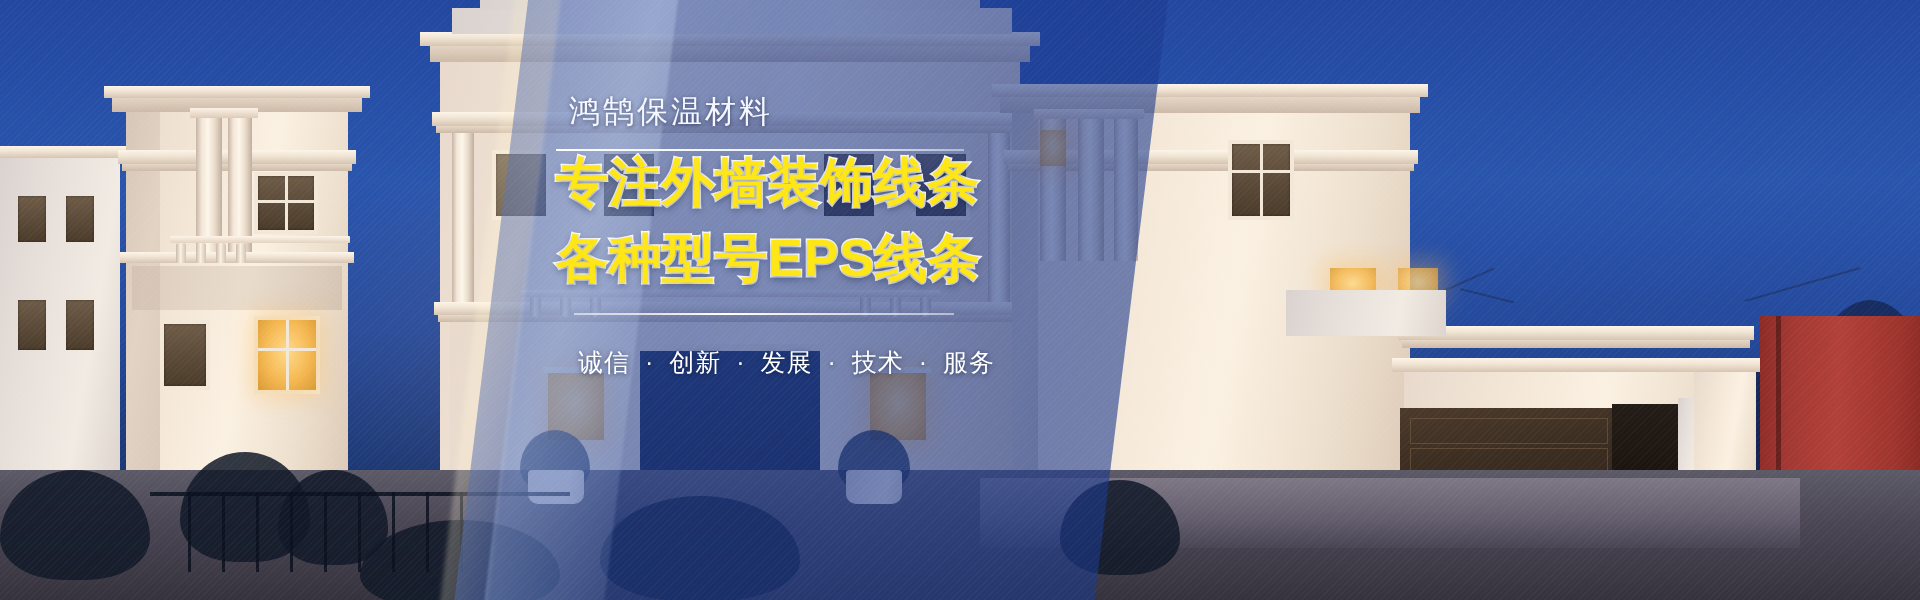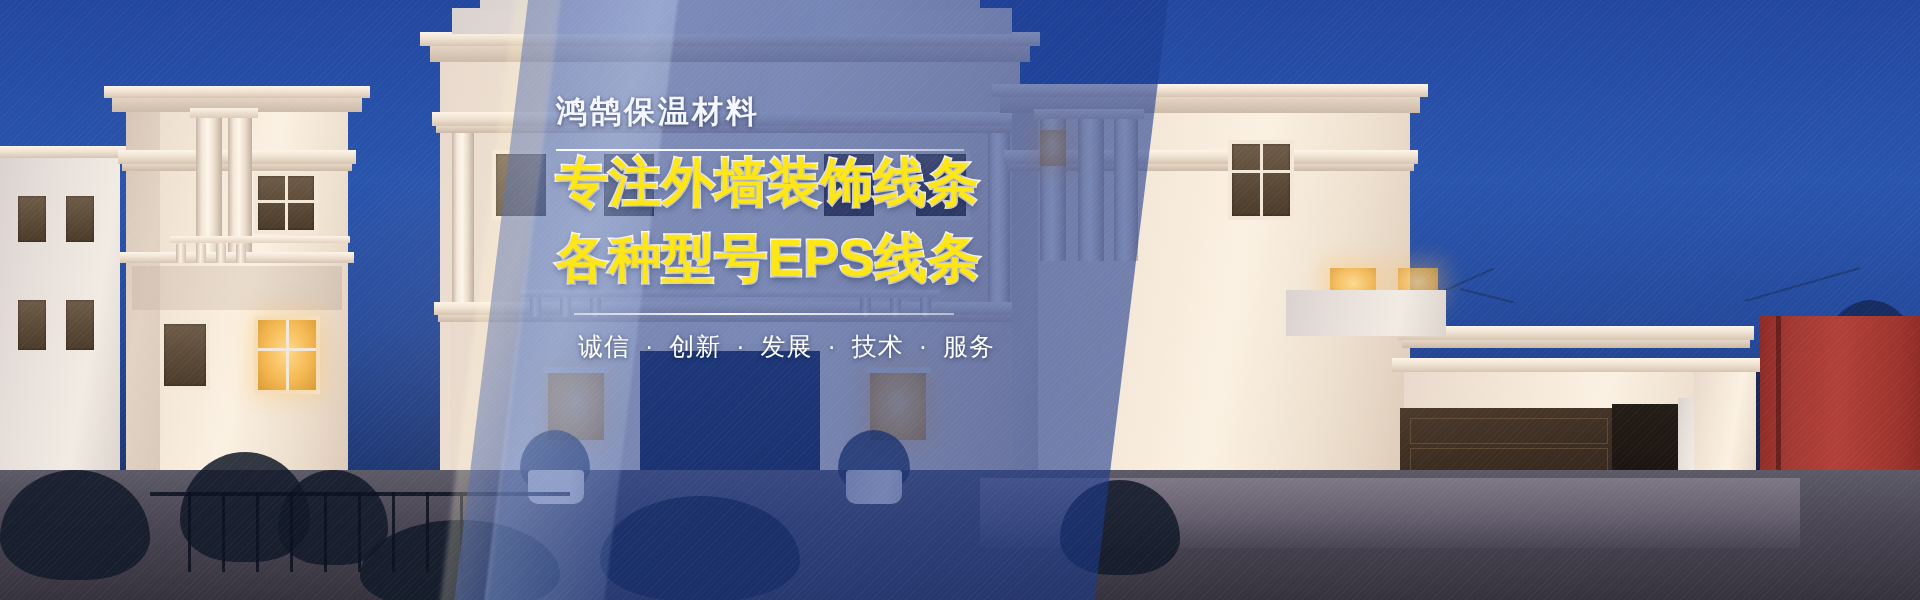--- a/index.html
+++ b/index.html
@@ -130,23 +130,24 @@
     position:absolute; inset:0; pointer-events:none;
     background:repeating-linear-gradient(135deg, rgba(255,255,255,.035) 0 1px, rgba(0,0,0,0) 1px 4px);
   }
 
   
   .textblock {
     position:absolute; left:556px; top:96px; width:470px; z-index:40;
   }
   .brand {
     font-size:31px; line-height:1;
-    color:#f4f7ff; letter-spacing:3px; font-weight:700;
+    color:#f4f7ff; letter-spacing:3px; font-weight:400;
     text-shadow:0 1px 4px rgba(0,10,40,.55);
     white-space:nowrap;
+    margin-left:13px;
   }
   .rule-top {
     margin-top:22px; height:2px; width:408px;
     background:linear-gradient(90deg,#ffffff 0%,#e8eefb 70%,rgba(255,255,255,.45) 100%);
   }
   .headline {
     margin-top:18px;
     font-size:52px; line-height:58px; font-weight:700;
     letter-spacing:1px;
     color:#ffe617;
@@ -154,21 +155,21 @@
     -webkit-text-stroke:3px #ffffff;
     paint-order:stroke fill;
     text-shadow:0 3px 7px rgba(8,22,60,.45);
   }
   .headline.l2 { margin-top:2px; }
   .rule-bot {
     margin-top:26px; margin-left:18px; height:2px; width:380px;
     background:linear-gradient(90deg,rgba(255,255,255,.55) 0%,#ffffff 40%,rgba(255,255,255,.5) 100%);
   }
   .tagline {
-    margin-top:16px; margin-left:22px;
+    margin-top:32px; margin-left:22px;
     font-size:25px; line-height:1.2; color:#ffffff;
     letter-spacing:1px; white-space:nowrap;
     text-shadow:0 1px 5px rgba(5,18,52,.6);
   }
   .tagline .sep { margin:0 7px; opacity:.95; }
 </style>
 </head>
 <body>
 
 <div id="banner">

